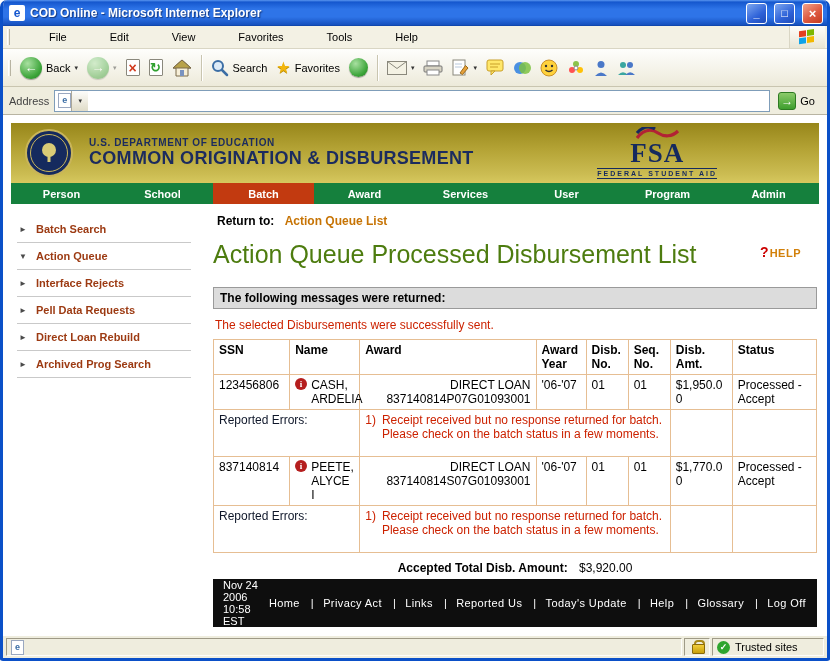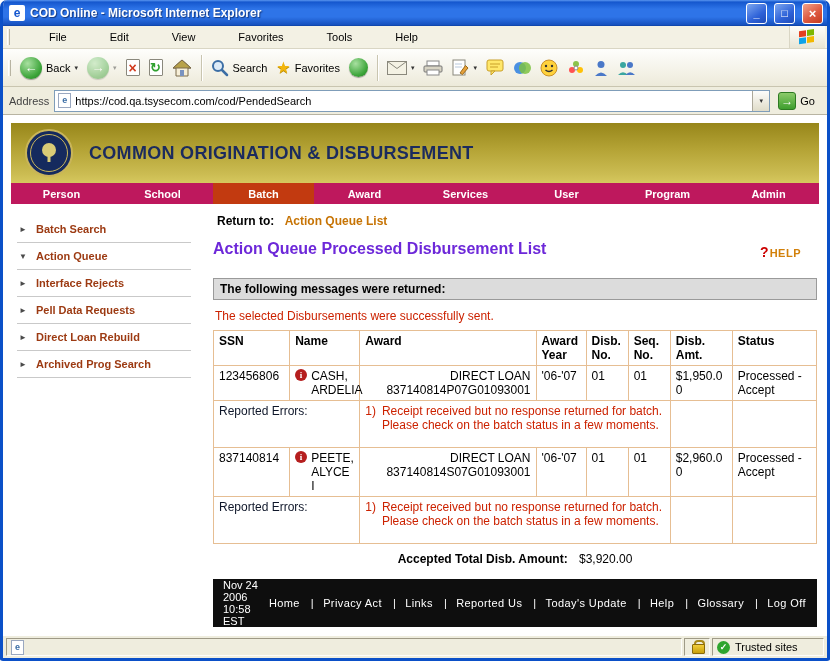--- a/index.html
+++ b/index.html
@@ -83,36 +83,36 @@
     align-items: center; justify-content: center; }
   .banner-titles { margin-left: 16px; }
   .banner-dept { color: #1B2B5E; font-size: 10px; font-weight: bold; letter-spacing: .6px; }
   .banner-app { color: #1B2B5E; font-size: 18px; font-weight: bold; letter-spacing: .3px; margin-top: 0; }
   .fsa { margin-left: auto; margin-right: 88px; display: flex; flex-direction: column; align-items: center; }
   .fsa-text { font-family: "Liberation Serif", serif; font-size: 27px; font-weight: bold; color: #152A5E;
     line-height: 1; letter-spacing: 1px; }
   .fsa-sub { font-size: 7px; font-weight: bold; color: #152A5E; letter-spacing: 2px; border-top: 1px solid #152A5E;
     border-bottom: 1px solid #152A5E; padding: 1px 0; margin-top: 1px; white-space: nowrap; }
 
-  .nav { flex: 0 0 21px; background: #be185d; display: flex; }
+  .nav { flex: 0 0 21px; background: #15803d; display: flex; }
   .nav-item { flex: 1; color: #fff; font-weight: bold; font-size: 11px; display: flex; align-items: center;
     justify-content: center; }
   .nav-item.active { background: #C23A10; }
 
   .body { flex: 1; display: flex; overflow: hidden; }
   .sidebar { flex: 0 0 192px; padding: 12px 12px 0 6px; }
   .side-item { display: flex; align-items: center; gap: 7px; padding: 7px 2px; border-bottom: 1px solid #C9C9C9; }
   .side-arrow { font-size: 8px; color: #4A4A4A; width: 10px; flex: 0 0 10px; }
   .side-label { color: #9C3A12; font-weight: bold; font-size: 11px; text-align: right; }
 
   .main { flex: 1; padding: 8px 2px 0 10px; display: flex; flex-direction: column; }
   .return-row { font-size: 12px; font-weight: bold; margin: 2px 4px 12px; }
   .return-link { color: #C77405; margin-left: 7px; }
   .title-row { display: flex; align-items: flex-start; }
-  .page-title { font-size: 16px; color: #6d28d9; font-weight: bold; }
+  .page-title { font-size: 25px; color: #4d7c0f; font-weight: normal; }
   .help { margin-left: auto; margin-right: 16px; display: flex; align-items: baseline; gap: 1px; margin-top: 4px; }
   .help-q { color: #CC0000; font-weight: bold; font-size: 14px; }
   .help-label { color: #D2800A; font-weight: bold; font-size: 11px; letter-spacing: .5px; }
 
   .msg-header { margin-top: 18px; background: #DCDCDC; border: 1px solid #9A9A9A; padding: 3px 6px;
     font-weight: bold; font-size: 12px; }
   .success-msg { color: #CC2200; font-size: 12px; padding: 9px 0 7px 2px; }
 
   .data-table { width: 100%; border-collapse: collapse; font-size: 12px; table-layout: fixed; }
   .data-table th, .data-table td { border: 1px solid #E6BE93; padding: 3px 5px; vertical-align: top;
@@ -297,42 +297,50 @@
           <circle cx="13" cy="5" r="3" fill="#4A78C8"></circle>
           <path d="M8.5 15 Q13 9.5 18 15 Z" fill="#4A78C8"></path>
         </svg>
     </span>
   </div>
 
   <div class="addressbar">
     <span class="addr-label">Address</span>
     <span class="addr-field">
       <span class="addr-page-icon">e</span>
-      <span class="addr-url">https://cod.qa.tsysecom.com/cod/PendedSearch</span>
       <span class="addr-drop">▾</span>
     </span>
     <span class="go-btn">
       <span class="go-icon">→</span>
       <span>Go</span>
     </span>
   </div>
 
   <div class="page">
 
     <div class="banner">
       <span class="seal">
         <span class="seal-inner">
           <svg width="20" height="24">
               <circle cx="10" cy="9" r="7" fill="#D9CB76"></circle>
               <rect x="8.5" y="14" width="3" height="7" fill="#D9CB76"></rect>
             </svg>
         </span>
       </span>
       <span class="banner-titles">
+        <div class="banner-dept">U.S. DEPARTMENT OF EDUCATION</div>
         <div class="banner-app">COMMON ORIGINATION &amp; DISBURSEMENT</div>
+      </span>
+      <span class="fsa">
+        <svg width="46" height="13">
+            <path d="M3 11 C10 2 18 2 24 6 C30 10 38 10 44 4" stroke="#B22234" stroke-width="3.2" fill="none"></path>
+            <path d="M3 6 C9 -1 16 -1 21 2" stroke="#152A5E" stroke-width="3.2" fill="none"></path>
+          </svg>
+        <span class="fsa-text">FSA</span>
+        <span class="fsa-sub">FEDERAL STUDENT AID</span>
       </span>
     </div>
 
     <div class="nav">
       <span class="nav-item">Person</span>
       <span class="nav-item">School</span>
       <span class="nav-item active">Batch</span>
       <span class="nav-item">Award</span>
       <span class="nav-item">Services</span>
       <span class="nav-item">User</span>
@@ -446,21 +454,21 @@
                 <span>PEETE, ALYCE I</span>
               </span>
             </td>
             <td>
               <span class="award-line">DIRECT LOAN</span>
               <span class="award-line">837140814S07G01093001</span>
             </td>
             <td>'06-'07</td>
             <td>01</td>
             <td>01</td>
-            <td>$2,960.00</td>
+            <td>$1,770.00</td>
             <td>Processed - Accept</td>
           </tr>
           <tr>
             <td colspan="2" class="err-label">Reported Errors:</td>
             <td colspan="4" class="err-cell">
               <span class="err-inner">
                 <span>1)</span>
                 <span class="err-text">Receipt received but no response returned for batch. Please check on the batch status in a few moments.</span>
               </span>
             </td>

